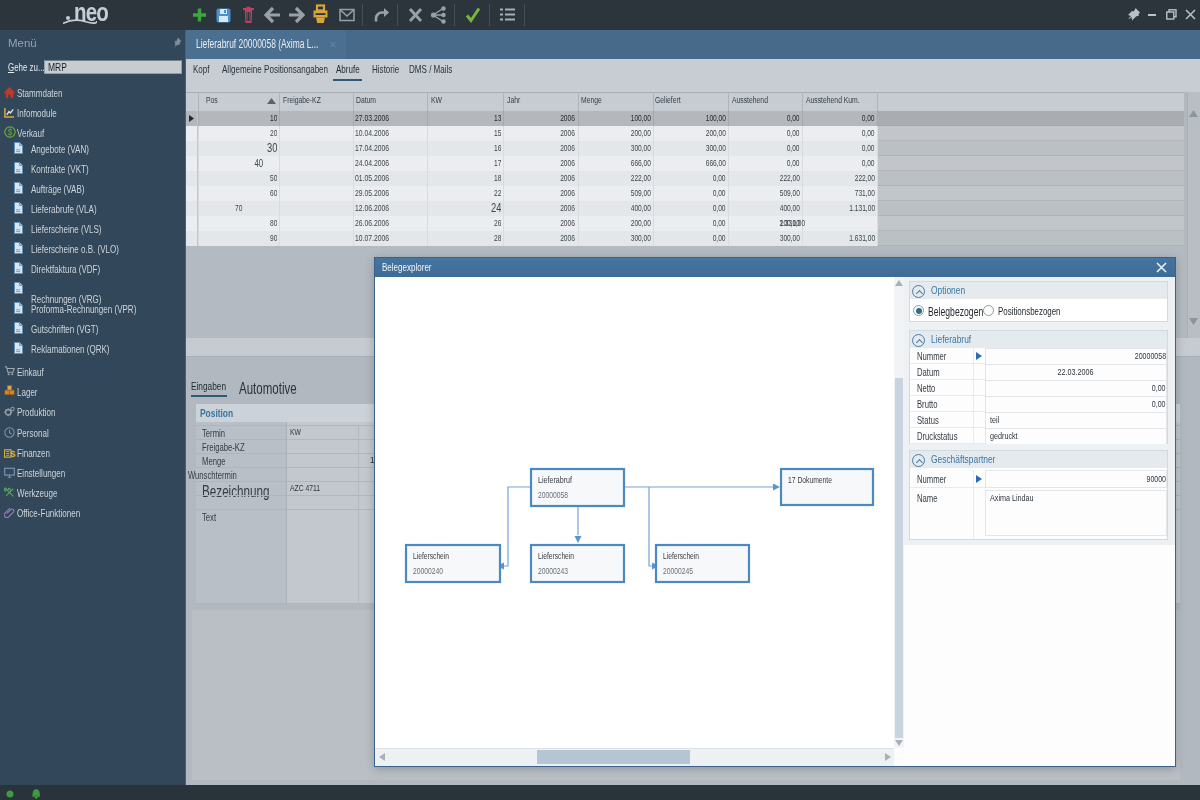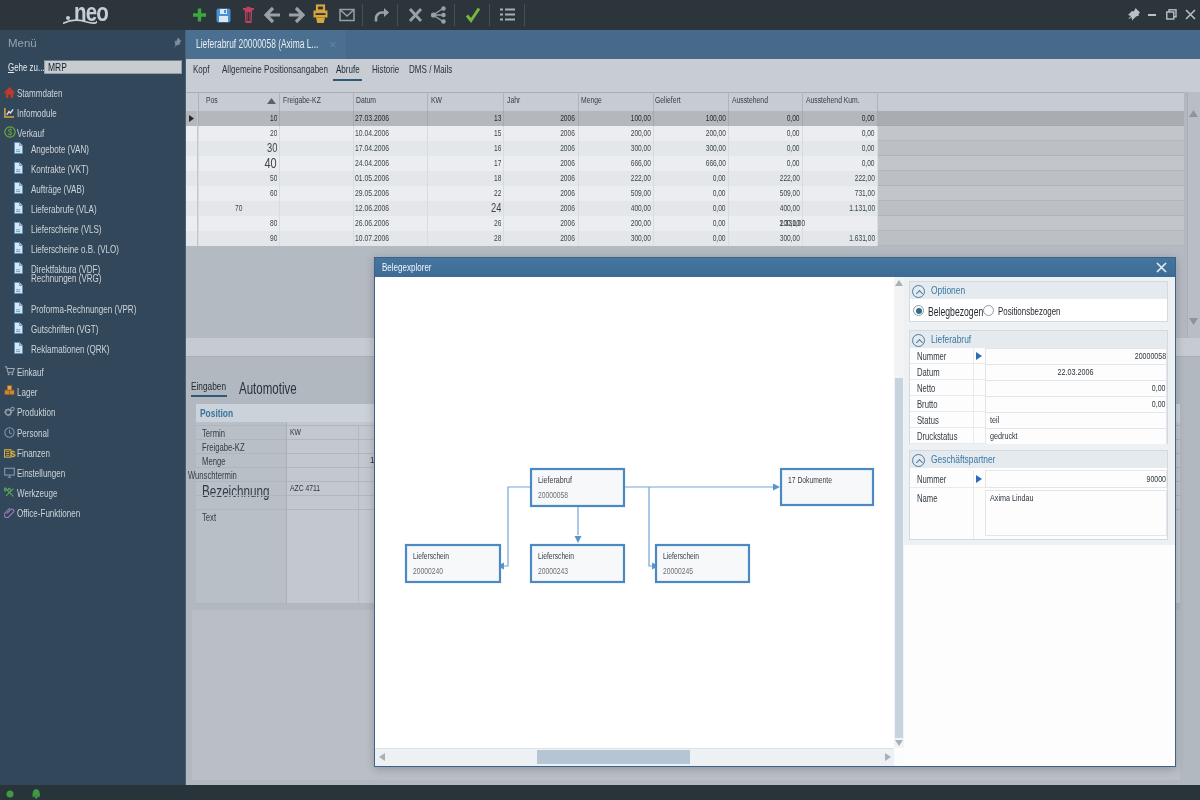--- a/index.html
+++ b/index.html
@@ -173,21 +173,21 @@
     <path d="M0.5 0.5 H5.5 L8.5 3.5 V11.5 H0.5 Z" fill="#d7e6f2" stroke="#5d93bd" stroke-width="1"></path>
     <path d="M5.5 0.5 V3.5 H8.5" fill="#9cc0da" stroke="#5d93bd" stroke-width=".8"></path>
     <path d="M2 7.8 h4.2 M2 9.6 h4.2" stroke="#5d93bd" stroke-width=".8"></path>
   </svg>
 <div class="abs snav" style="left:31px;top:262.5px"><span class="cx">Direktfaktura (VDF)</span></div>
 <svg class="abs" style="left:14px;top:282px" width="9" height="12" viewBox="0 0 9 12">
     <path d="M0.5 0.5 H5.5 L8.5 3.5 V11.5 H0.5 Z" fill="#d7e6f2" stroke="#5d93bd" stroke-width="1"></path>
     <path d="M5.5 0.5 V3.5 H8.5" fill="#9cc0da" stroke="#5d93bd" stroke-width=".8"></path>
     <path d="M2 7.8 h4.2 M2 9.6 h4.2" stroke="#5d93bd" stroke-width=".8"></path>
   </svg>
-<div class="abs snav" style="left:31px;top:272px"><span class="cx">Rechnungen (VRG)</span></div>
+<div class="abs snav" style="left:31px;top:293px"><span class="cx">Rechnungen (VRG)</span></div>
 <svg class="abs" style="left:14px;top:302px" width="9" height="12" viewBox="0 0 9 12">
     <path d="M0.5 0.5 H5.5 L8.5 3.5 V11.5 H0.5 Z" fill="#d7e6f2" stroke="#5d93bd" stroke-width="1"></path>
     <path d="M5.5 0.5 V3.5 H8.5" fill="#9cc0da" stroke="#5d93bd" stroke-width=".8"></path>
     <path d="M2 7.8 h4.2 M2 9.6 h4.2" stroke="#5d93bd" stroke-width=".8"></path>
   </svg>
 <div class="abs snav" style="left:31px;top:302.5px"><span class="cx">Proforma-Rechnungen (VPR)</span></div>
 <svg class="abs" style="left:14px;top:322px" width="9" height="12" viewBox="0 0 9 12">
     <path d="M0.5 0.5 H5.5 L8.5 3.5 V11.5 H0.5 Z" fill="#d7e6f2" stroke="#5d93bd" stroke-width="1"></path>
     <path d="M5.5 0.5 V3.5 H8.5" fill="#9cc0da" stroke="#5d93bd" stroke-width=".8"></path>
     <path d="M2 7.8 h4.2 M2 9.6 h4.2" stroke="#5d93bd" stroke-width=".8"></path>
@@ -348,21 +348,21 @@
 <div class="abs" style="left:198px;top:156px;width:1px;height:15px;background:#d8dbdf"></div>
 <div class="abs" style="left:279px;top:156px;width:1px;height:15px;background:#d8dbdf"></div>
 <div class="abs" style="left:353px;top:156px;width:1px;height:15px;background:#d8dbdf"></div>
 <div class="abs" style="left:427px;top:156px;width:1px;height:15px;background:#d8dbdf"></div>
 <div class="abs" style="left:503px;top:156px;width:1px;height:15px;background:#d8dbdf"></div>
 <div class="abs" style="left:578px;top:156px;width:1px;height:15px;background:#d8dbdf"></div>
 <div class="abs" style="left:653px;top:156px;width:1px;height:15px;background:#d8dbdf"></div>
 <div class="abs" style="left:728px;top:156px;width:1px;height:15px;background:#d8dbdf"></div>
 <div class="abs" style="left:802px;top:156px;width:1px;height:15px;background:#d8dbdf"></div>
 <div class="abs" style="left:877px;top:156px;width:1px;height:15px;background:#d8dbdf"></div>
-<div class="abs cell" style="left:198px;top:156px;width:79px;text-align:right;font-size:14px;color:#3c454d"><span class="cxr">40</span></div>
+<div class="abs cell" style="left:184px;top:156px;width:79px;text-align:right;font-size:10px;color:#3c454d"><span class="cxr">40</span></div>
 <div class="abs cell" style="left:355px;top:156px;font-size:8.5px;color:#3c454d"><span class="cx8">24.04.2006</span></div>
 <div class="abs cell" style="left:427px;top:156px;width:74px;text-align:right;font-size:8.5px;color:#3c454d"><span class="cxr">17</span></div>
 <div class="abs cell" style="left:503px;top:156px;width:72px;text-align:right;font-size:8.5px;color:#3c454d"><span class="cxr">2006</span></div>
 <div class="abs cell" style="left:578px;top:156px;width:73px;text-align:right;font-size:8.5px;color:#3c454d"><span class="cxr">666,00</span></div>
 <div class="abs cell" style="left:653px;top:156px;width:73px;text-align:right;font-size:8.5px;color:#3c454d"><span class="cxr">666,00</span></div>
 <div class="abs cell" style="left:728px;top:156px;width:72px;text-align:right;font-size:8.5px;color:#3c454d"><span class="cxr">0,00</span></div>
 <div class="abs cell" style="left:802px;top:156px;width:73px;text-align:right;font-size:8.5px;color:#3c454d"><span class="cxr">0,00</span></div>
 <div class="abs" style="left:186px;top:171px;width:998px;height:15px;background:#bbc0c5;border-bottom:1px solid rgba(150,156,163,.35)"></div>
 <div class="abs" style="left:186px;top:171px;width:691px;height:15px;background:#e4e7ea"></div>
 <div class="abs" style="left:186px;top:171px;width:12px;height:15px;border-right:1px solid #c2c6cb"></div>

